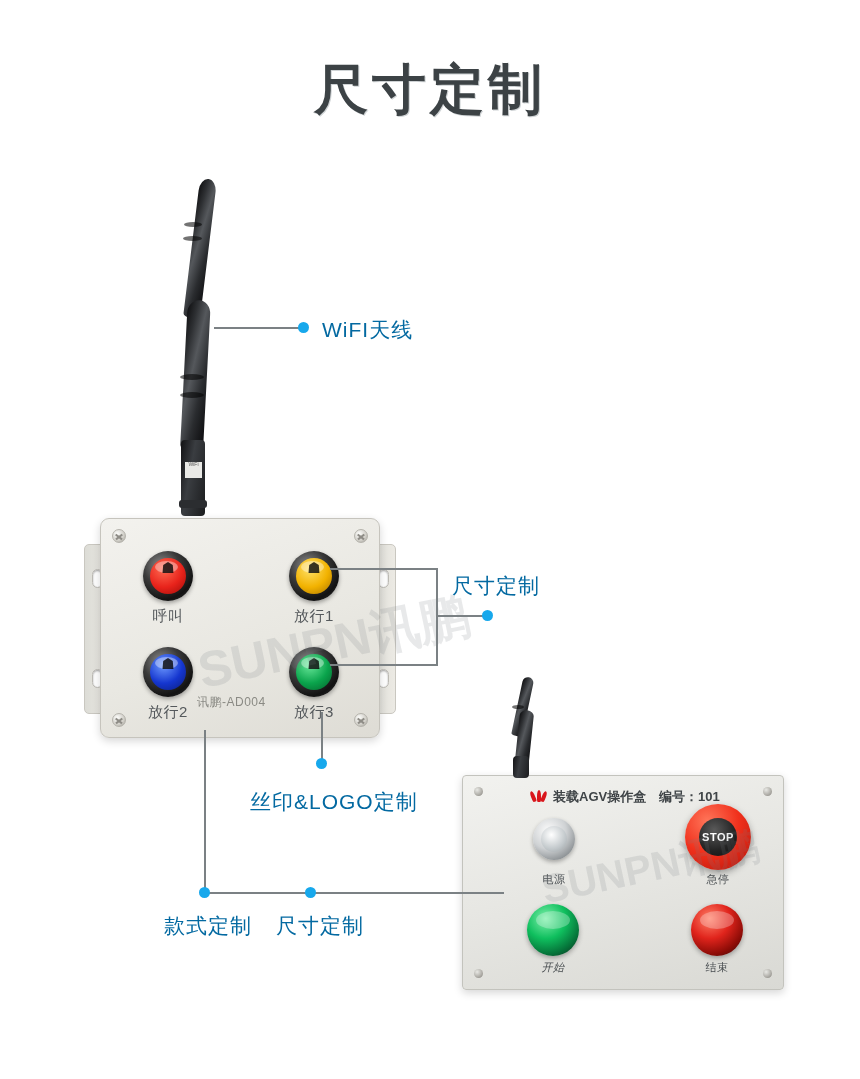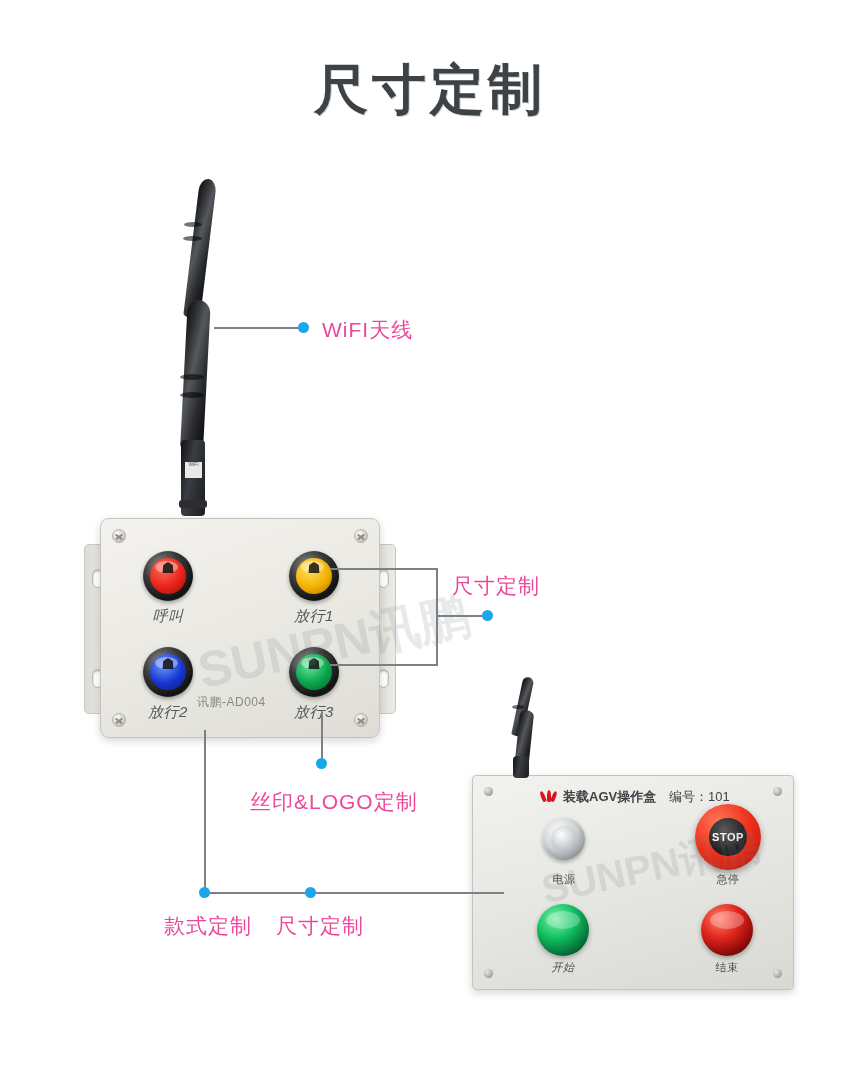--- a/index.html
+++ b/index.html
@@ -24,21 +24,21 @@
   }
 
   
   .dot {
     position: absolute; width: 11px; height: 11px; border-radius: 50%;
     background: #17a8ec; z-index: 9;
   }
   .hline { position: absolute; height: 2px; background: #7b8184; z-index: 8; }
   .vline { position: absolute; width: 2px; background: #7b8184; z-index: 8; }
   .clabel {
-    position: absolute; font-size: 21px; color: #ec4899; letter-spacing: 1px;
+    position: absolute; font-size: 21px; color: #0369a1; letter-spacing: 1px;
     white-space: nowrap; z-index: 10;
   }
 
   
   .ant { position: absolute; z-index: 6; }
   .ant-rod {
     position: absolute; border-radius: 50% 50% 42% 42% / 9% 9% 3% 3%;
     background: linear-gradient(100deg,#0c0c0e 0%,#2e3033 22%,#55585c 42%,#2a2c2f 68%,#0a0a0c 100%);
   }
   .ant-ring { position: absolute; background: rgba(0,0,0,.55); border-radius: 50%; }
@@ -101,50 +101,50 @@
   .cap-red    { background: radial-gradient(circle at 38% 30%,#ff6b52,#e8231b 55%,#9d0b08 100%); }
   .cap-yellow { background: radial-gradient(circle at 38% 30%,#ffe169,#f2b200 55%,#a87200 100%); }
   .cap-blue   { background: radial-gradient(circle at 38% 30%,#6e9bff,#1536cf 55%,#0a1c7a 100%); }
   .cap-green  { background: radial-gradient(circle at 38% 30%,#69e89a,#0aa44c 55%,#04622c 100%); }
   .btn-glyph {
     position: absolute; left: 0; right: 0; top: 9px; text-align: center;
     font-size: 15px; color: rgba(0,0,0,.78); line-height: 1; z-index: 3;
   }
   .btn-label {
     position: absolute; top: 56px; left: -14px; width: 78px; text-align: center;
-    font-size: 15px; color: #55595c; letter-spacing: .5px; font-style: italic;
+    font-size: 15px; color: #55595c; letter-spacing: .5px;
   }
   .model {
     position: absolute; left: 96px; top: 175px; font-size: 12px;
     color: #8a8a84; letter-spacing: .5px;
   }
 
   
-  .box2 { position: absolute; left: 472px; top: 775px; width: 322px; height: 215px; z-index: 5; }
+  .box2 { position: absolute; left: 462px; top: 775px; width: 322px; height: 215px; z-index: 5; }
   .face2 {
     position: absolute; inset: 0;
     background: linear-gradient(165deg,#f2f2ef 0%,#e6e6e2 50%,#d9d9d4 100%);
     border: 1px solid #c3c3bd; border-radius: 4px;
     box-shadow: 0 3px 9px rgba(0,0,0,.16);
   }
   .agv-hdr {
     position: absolute; left: 68px; top: 12px; display: flex; align-items: center;
     gap: 7px; font-size: 13px; font-weight: bold; color: #3f4447; white-space: nowrap;
   }
   .hw-logo {
     width: 15px; height: 13px; position: relative; flex: 0 0 auto;
   }
   .hw-logo span {
     position: absolute; bottom: 2px; width: 4px; height: 11px;
     background: #d9161c; border-radius: 50% 50% 20% 20%;
   }
   .hw-logo span:nth-child(1){ left:0; transform: rotate(-22deg); }
   .hw-logo span:nth-child(2){ left:5.5px; height:12px; }
   .hw-logo span:nth-child(3){ left:11px; transform: rotate(22deg); }
-  .agv-no { position: absolute; left: 196px; top: 12px; font-size: 13px; font-weight: normal; color: #3f4447; }
+  .agv-no { position: absolute; left: 196px; top: 12px; font-size: 13px; font-weight: bold; color: #3f4447; }
 
   .pbtn { position: absolute; }
   .pwr {
     width: 42px; height: 42px; border-radius: 50%;
     background: radial-gradient(circle at 36% 30%,#fbfbfb,#cfd2d4 45%,#8d9295 78%,#bcbfc1 100%);
     box-shadow: 0 2px 4px rgba(0,0,0,.3);
   }
   .pwr::after {
     content: ""; position: absolute; left: 8px; top: 8px; width: 26px; height: 26px;
     border-radius: 50%;

